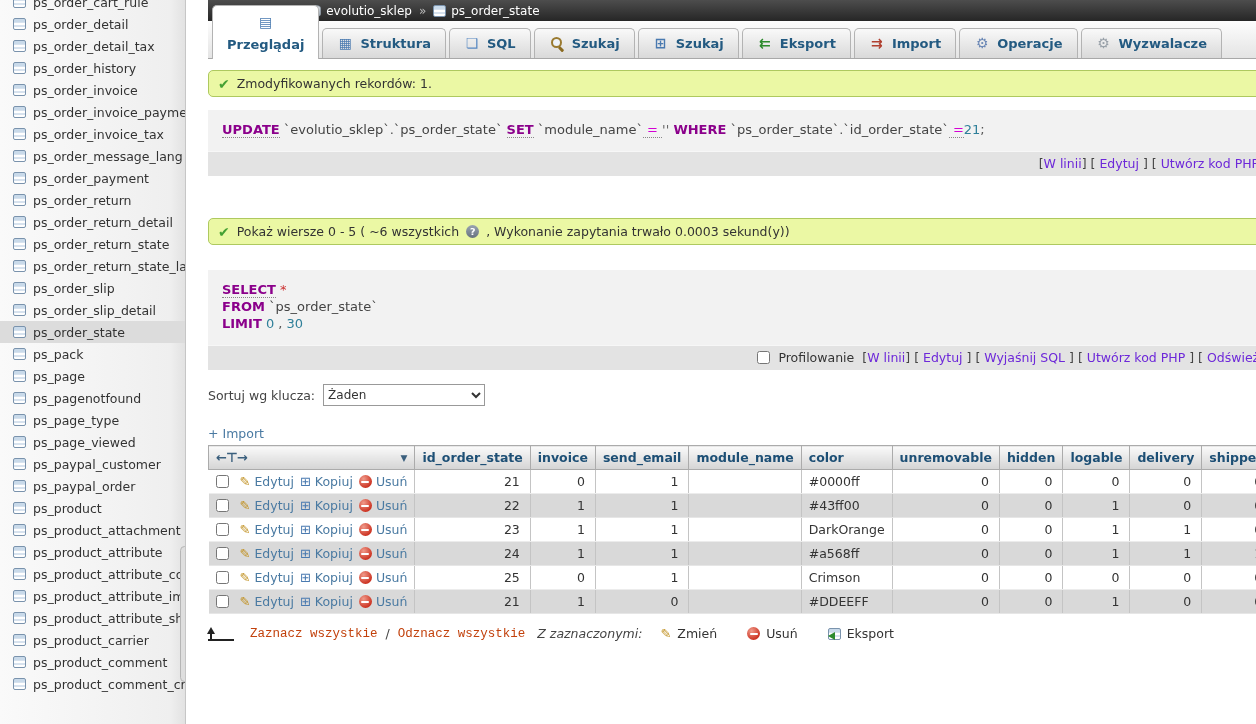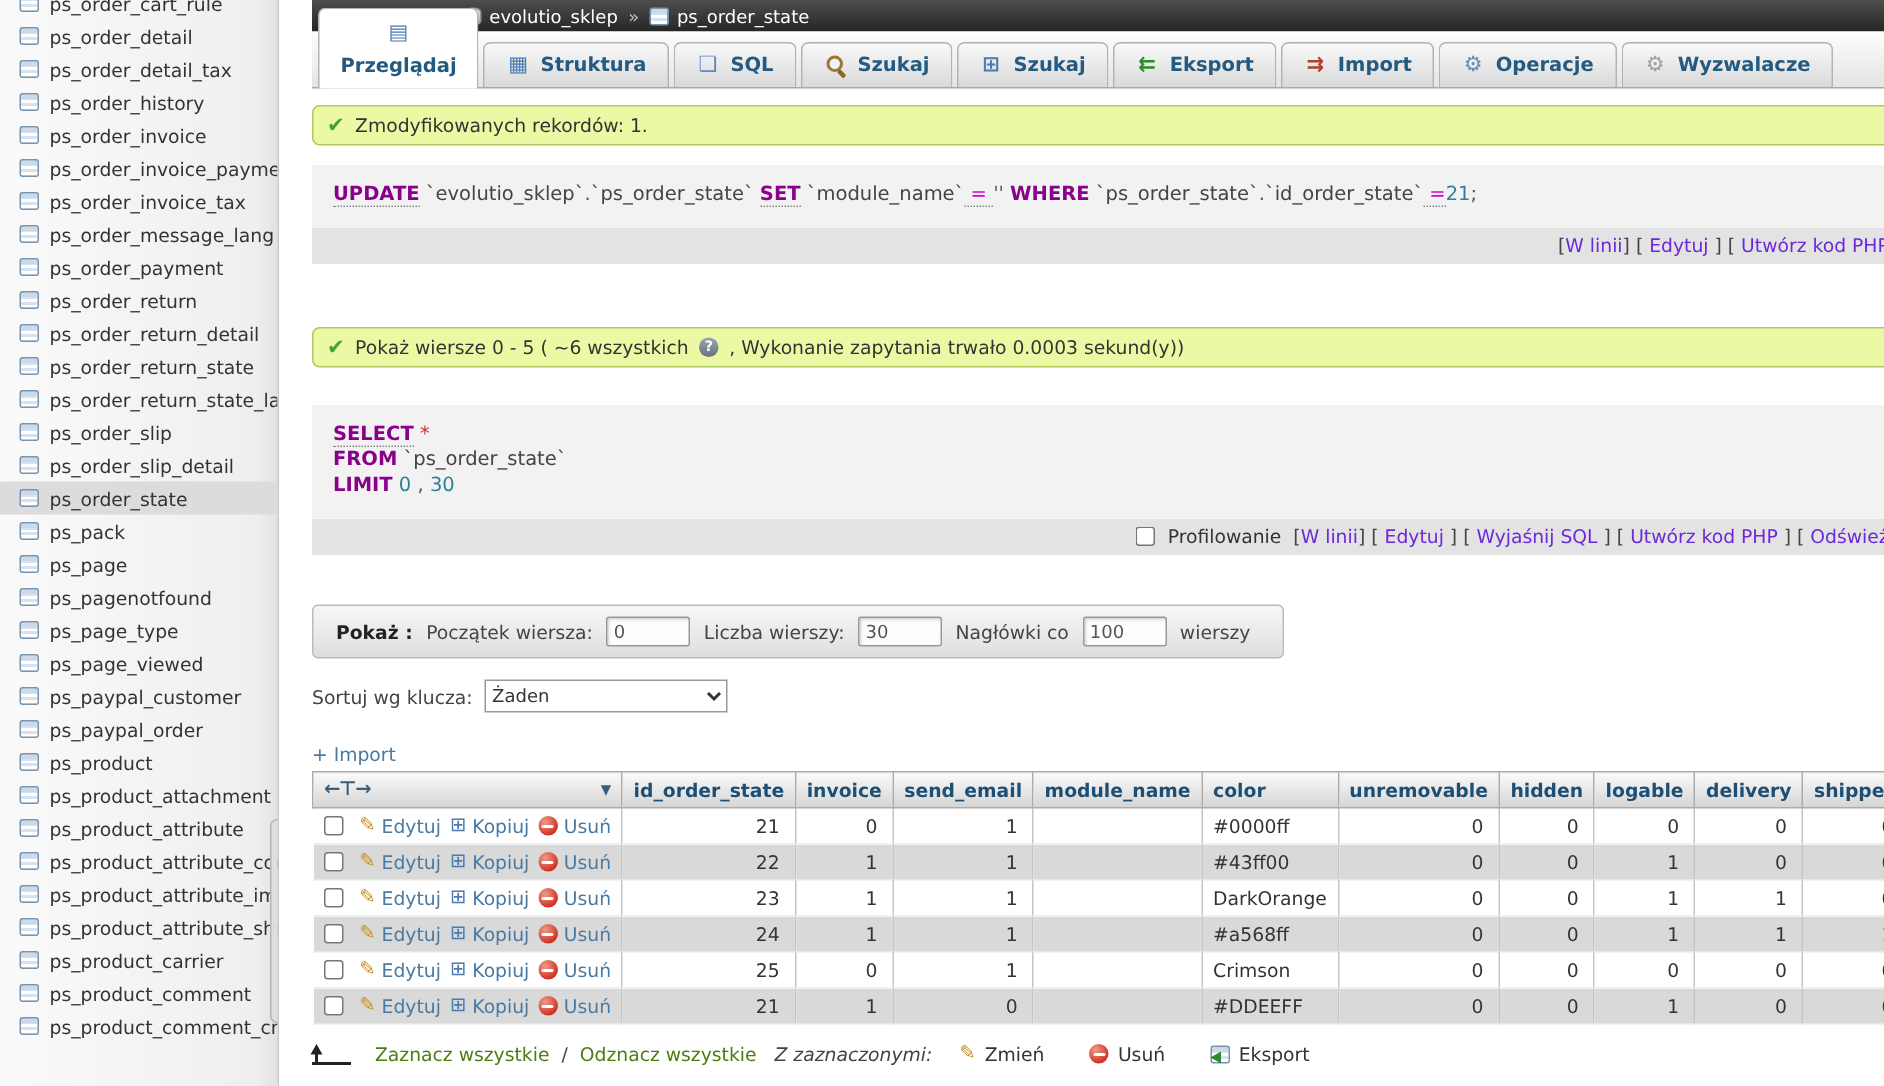--- a/index.html
+++ b/index.html
@@ -111,21 +111,21 @@
   .swap-cols { color:#3a5f7d; font-size:13px; letter-spacing:-1px; }
   .sort-arrow { color:#3a5f7d; font-size:9px; }
   .pencil-ico { color:#c09020; font-size:13px; }
   .copy-ico { color:#4a7ab0; font-size:13px; }
   .rm-ico { display:inline-block; width:13px; height:13px; border-radius:50%; flex:0 0 auto;
     background:radial-gradient(circle at 35% 30%,#f09a8a,#cc3322 72%); position:relative; }
   .rm-ico::after { content:""; position:absolute; left:2.5px; top:5.5px; width:8px; height:2.5px;
     background:#fff; border-radius:1px; }
 
   .footrow { margin-top:12px; display:flex; align-items:center; gap:8px; font-size:12.5px; color:#444; }
-  .footrow .flink { color:#4d7c0f; }
+  .footrow .flink { color:#c2410c;font-family:Liberation Mono, monospace; }
   .footrow .wsel { font-style:italic; color:#444; margin:0 10px 0 4px; }
   .foot-act { display:inline-flex; align-items:center; gap:6px; color:#333; margin-right:22px; }
   .up-ico { display:inline-block; position:relative; width:26px; height:14px;
     border-bottom:2px solid #222; margin-right:8px; }
   .up-ico::before { content:""; position:absolute; left:2px; bottom:0; width:2px; height:10px; background:#222; }
   .up-ico::after { content:""; position:absolute; left:-1px; top:-4px;
     border:4px solid transparent; border-bottom:7px solid #222; }
   .exp-ico { position:relative; }
   .exp-ico::after { content:""; position:absolute; left:-5px; top:3px;
     border:4px solid transparent; border-right:7px solid #2d8a2d; }
@@ -360,30 +360,20 @@
       <span style="display:inline-flex;gap:4px;">
           <span class="qlw">[<a class="qlink">W linii</a>]</span>
           <span class="qlw">[ <a class="qlink">Edytuj</a> ]</span>
           <span class="qlw">[ <a class="qlink">Wyjaśnij SQL</a> ]</span>
           <span class="qlw">[ <a class="qlink">Utwórz kod PHP</a> ]</span>
           <span class="qlw">[ <a class="qlink">Odśwież</a> ]</span>
         </span>
     </div>
   </div>
 
-  <div class="showbar">
-    <b>Pokaż :</b>
-    <span>Początek wiersza:</span>
-    <input type="text" value="0" style="">
-    <span>Liczba wierszy:</span>
-    <input type="text" value="30" style="">
-    <span>Nagłówki co</span>
-    <input type="text" value="100" style="">
-    <span>wierszy</span>
-  </div>
 
   <div class="sortrow">
     <span>Sortuj wg klucza:</span>
     <select>
       <option>Żaden</option>
     </select>
   </div>
 
   <div><a class="opts">+ Import</a></div>
 

